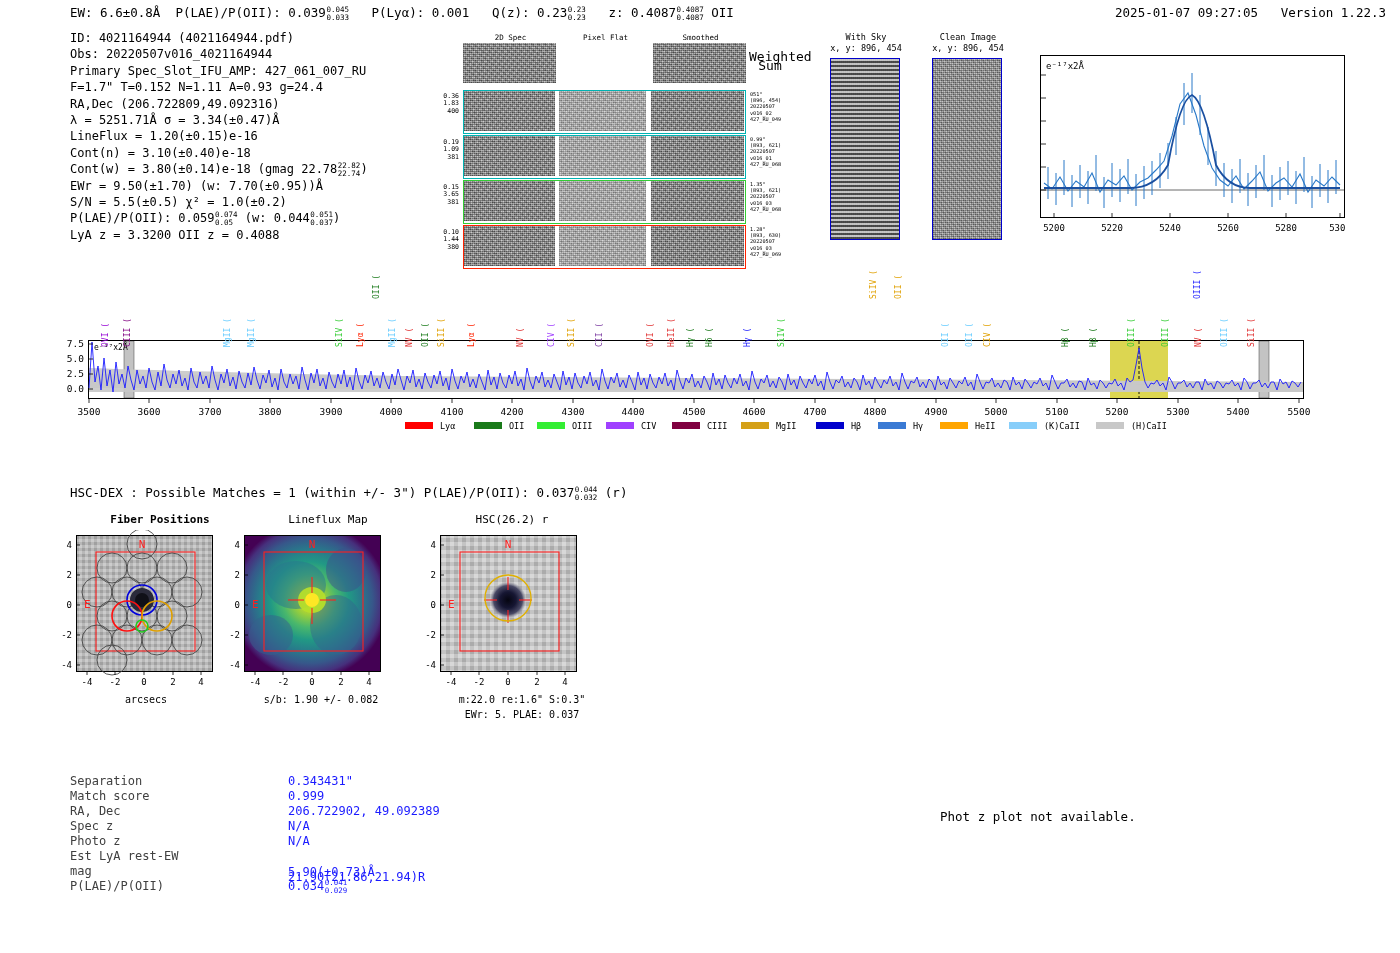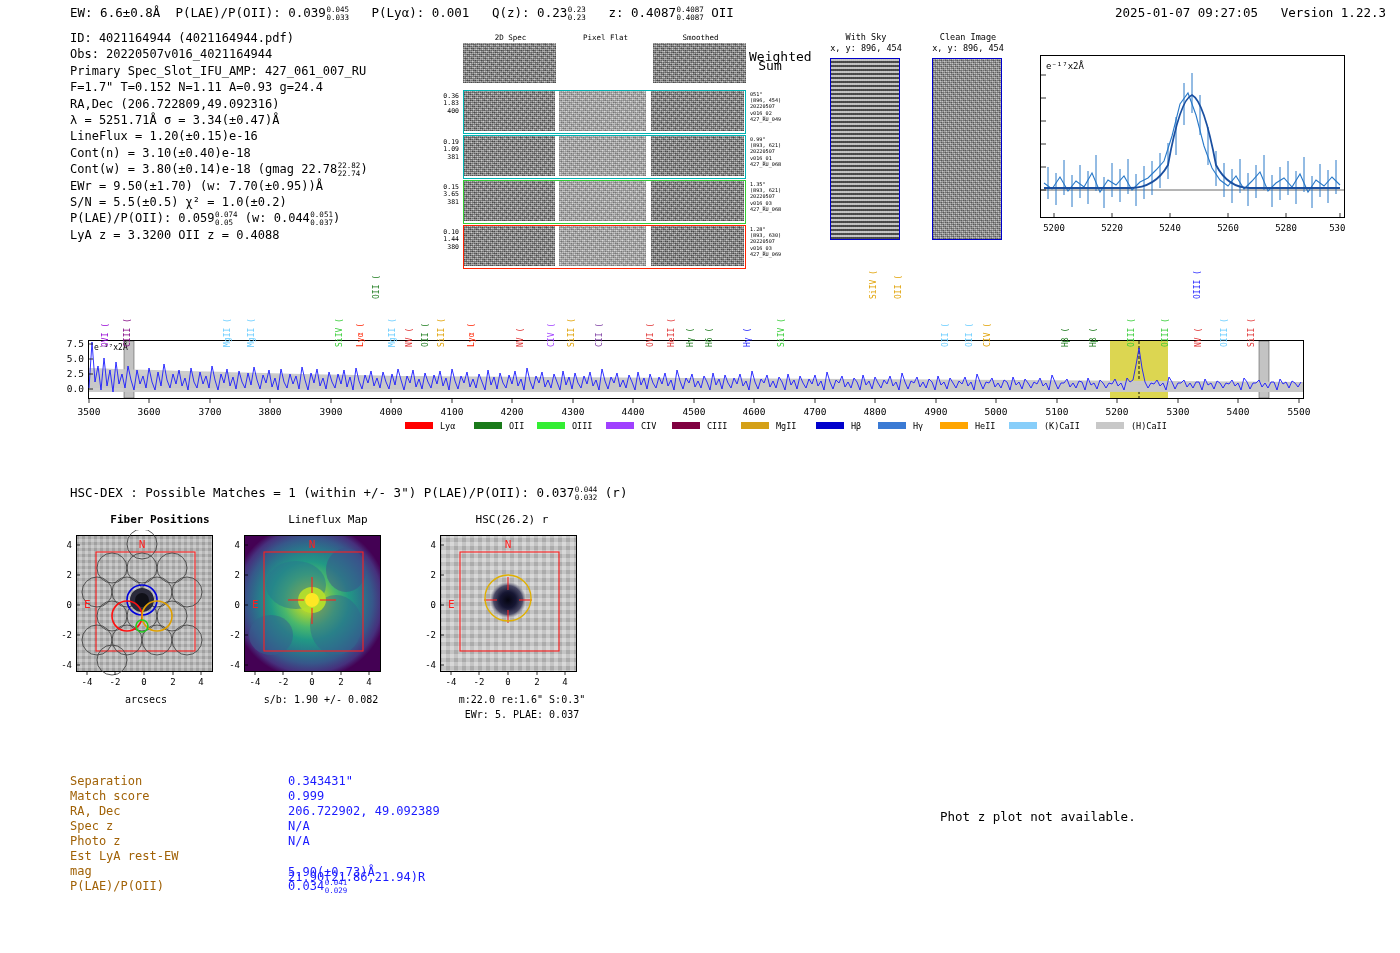--- a/index.html
+++ b/index.html
@@ -144,21 +144,21 @@
     position: absolute;
     font-size: 10px;
     text-align: center;
     white-space: nowrap;
     line-height: 13px;
   }
 
   
   #bottom-table { left: 70px; top: 774px; font-size: 12px; line-height: 15px; }
   #bottom-table .lbl {
-    position: absolute; left: 0; white-space: nowrap; color: #a16207;
+    position: absolute; left: 0; white-space: nowrap; color: #404040;
   }
   #bottom-table .val {
     position: absolute; left: 218px; white-space: nowrap; color: #1a1aff;
   }
   #photz-msg {
     left: 940px; top: 809px;
     font-size: 12.5px;
     white-space: nowrap;
   }
 </style>

